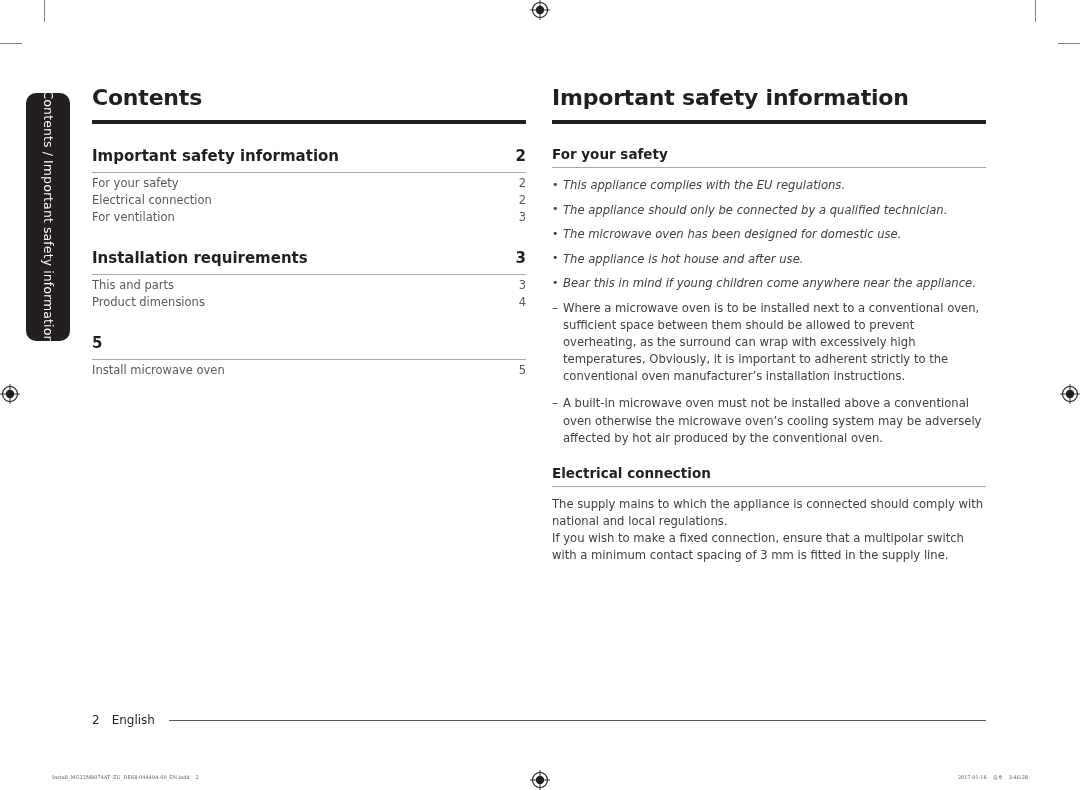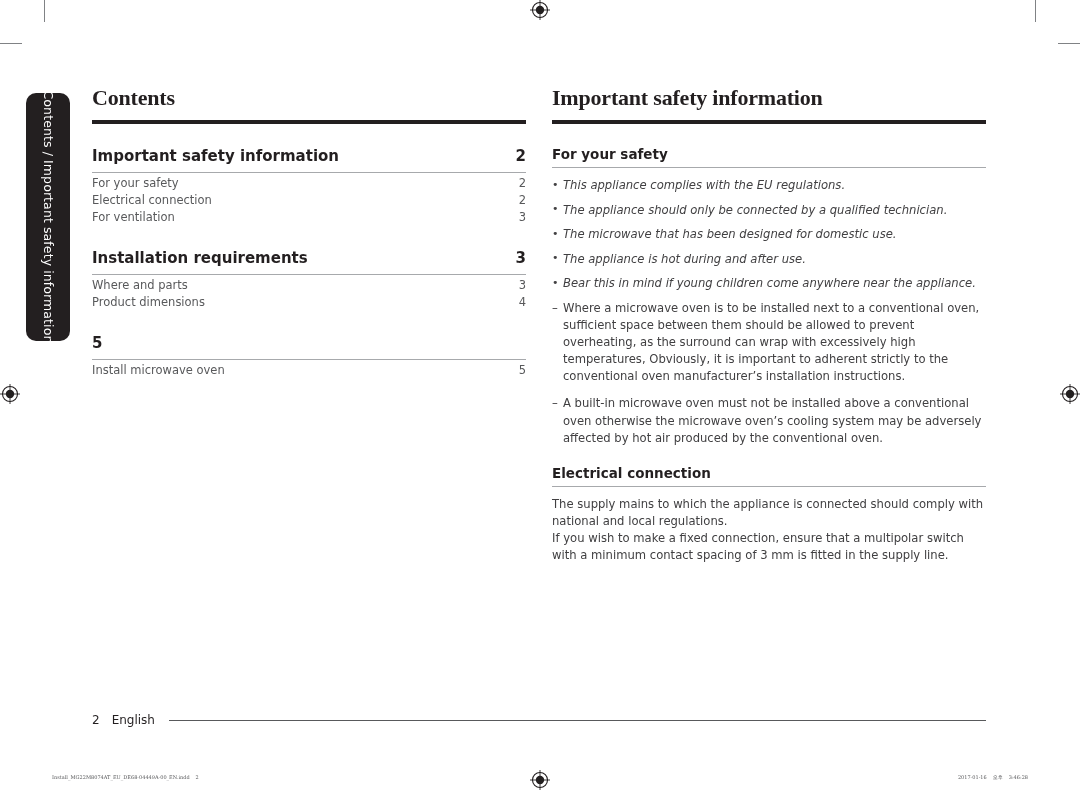--- a/index.html
+++ b/index.html
@@ -63,21 +63,20 @@
   .col-left  { left: 92px;  width: 434px; }
   .col-right { left: 552px; width: 434px; }
 
   .page-title {
     font-size: 22px;
     font-weight: bold;
     color: #231f20;
     letter-spacing: -0.2px;
     margin: 0 0 10px 0;
     line-height: 1.1;
-    font-family: Liberation Serif, serif;
   }
   .rule-heavy {
     height: 4px;
     background: #231f20;
     margin-bottom: 22px;
   }
 
   
   .toc-group { margin-bottom: 8px; }
   .toc-main {
@@ -274,21 +273,21 @@
           <span class="p">3</span>
         </div>
       </div>
       <div class="toc-spacer"></div>
       <div class="toc-group">
         <div class="toc-main">
           <span class="t">Installation requirements</span>
           <span class="p">3</span>
         </div>
         <div class="toc-sub">
-          <span class="t">Where and parts</span>
+          <span class="t">This and parts</span>
           <span class="p">3</span>
         </div>
         <div class="toc-sub">
           <span class="t">Product dimensions</span>
           <span class="p">4</span>
         </div>
       </div>
       <div class="toc-spacer"></div>
       <div class="toc-group">
         <div class="toc-main">
@@ -305,22 +304,22 @@
 <div class="col col-right">
   <h1 class="page-title">Important safety information</h1>
   <div class="rule-heavy"></div>
   <div id="sections-root">
       <div class="sec-block">
         <h2 class="sec-title">For your safety</h2>
         <div class="rule-light"></div>
         <ul class="bullets">
           <li>This appliance complies with the EU regulations.</li>
           <li>The appliance should only be connected by a qualified technician.</li>
-          <li>The microwave that has been designed for domestic use.</li>
-          <li>The appliance is hot during and after use.</li>
+          <li>The microwave oven has been designed for domestic use.</li>
+          <li>The appliance is hot house and after use.</li>
           <li>Bear this in mind if young children come anywhere near the appliance.</li>
         </ul>
         <ul class="dashes">
           <li>Where a microwave oven is to be installed next to a conventional oven, sufficient space between them should be allowed to prevent overheating, as the surround can wrap with excessively high temperatures, Obviously, it is important to adherent strictly to the conventional oven manufacturer’s installation instructions.</li>
           <li>A built-in microwave oven must not be installed above a conventional oven otherwise the microwave oven’s cooling system may be adversely affected by hot air produced by the conventional oven.</li>
         </ul>
       </div>
       <div class="sec-block">
         <h2 class="sec-title">Electrical connection</h2>
         <div class="rule-light"></div>

